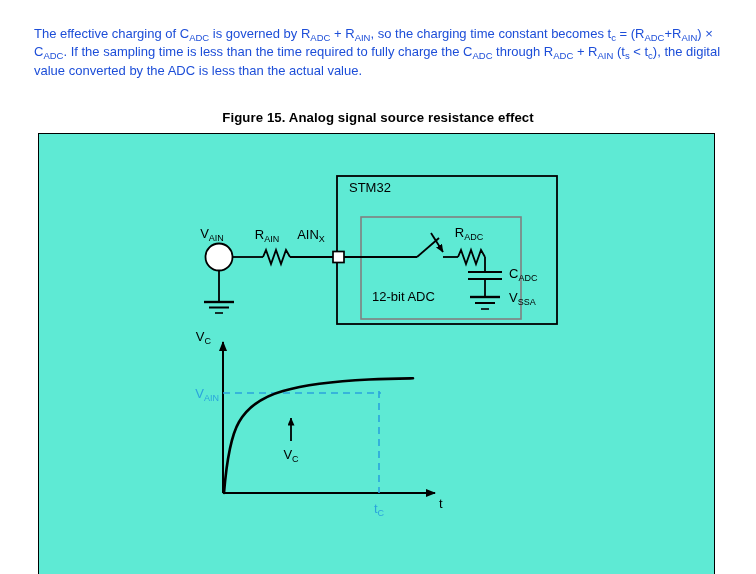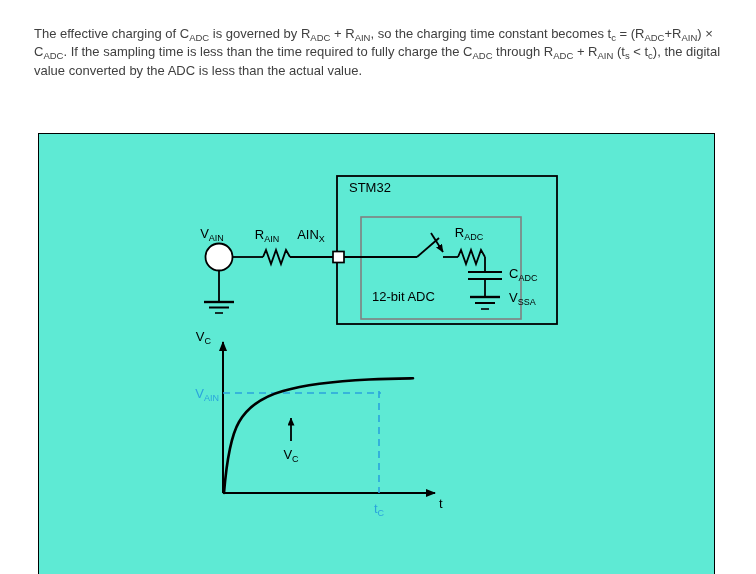--- a/index.html
+++ b/index.html
@@ -12,21 +12,21 @@
     position:relative;
   }
   .page{position:relative;width:756px;height:574px;}
 
   
   .body-text{
     position:absolute;
     left:34px; top:12px; width:694px;
     font-size:13.0px;
     line-height:18.4px;
-    color:#404040;
+    color:#1d4ed8;
     text-align:left;
   }
   .body-text sub{font-size:9.5px;line-height:0;vertical-align:-0.28em;}
 
   
   .fig-caption{
     position:absolute;
     left:0px; top:110px; width:756px;
     text-align:center;
     font-size:13.2px;
@@ -61,20 +61,21 @@
     letter-spacing:0.2px;
   }
 </style>
 </head>
 <body>
 
 <div class="page">
 
   <p class="body-text" id="body-para">The effective charging of C<sub>ADC</sub> is governed by R<sub>ADC</sub> + R<sub>AIN</sub>, so the charging time constant becomes t<sub>c</sub> = (R<sub>ADC</sub>+R<sub>AIN</sub>) × C<sub>ADC</sub>. If the sampling time is less than the time required to fully charge the C<sub>ADC</sub> through R<sub>ADC</sub> + R<sub>AIN</sub> (t<sub>s</sub> &lt; t<sub>c</sub>), the digital value converted by the ADC is less than the actual value.</p>
 
+  <div class="fig-caption">Figure 15. Analog signal source resistance effect</div>
 
   <div class="fig-frame">
     <div class="fig-inner">
 
       <svg class="fig-svg" viewBox="0 0 677 424">
         <defs>
           <marker id="arrowBlack" markerWidth="10" markerHeight="8" refX="9" refY="4" orient="auto" markerUnits="userSpaceOnUse">
             <path d="M0,0 L10,4 L0,8 Z" fill="#000"></path>
           </marker>
           <marker id="arrowSmall" markerWidth="8" markerHeight="7" refX="7.5" refY="3.5" orient="auto" markerUnits="userSpaceOnUse">

